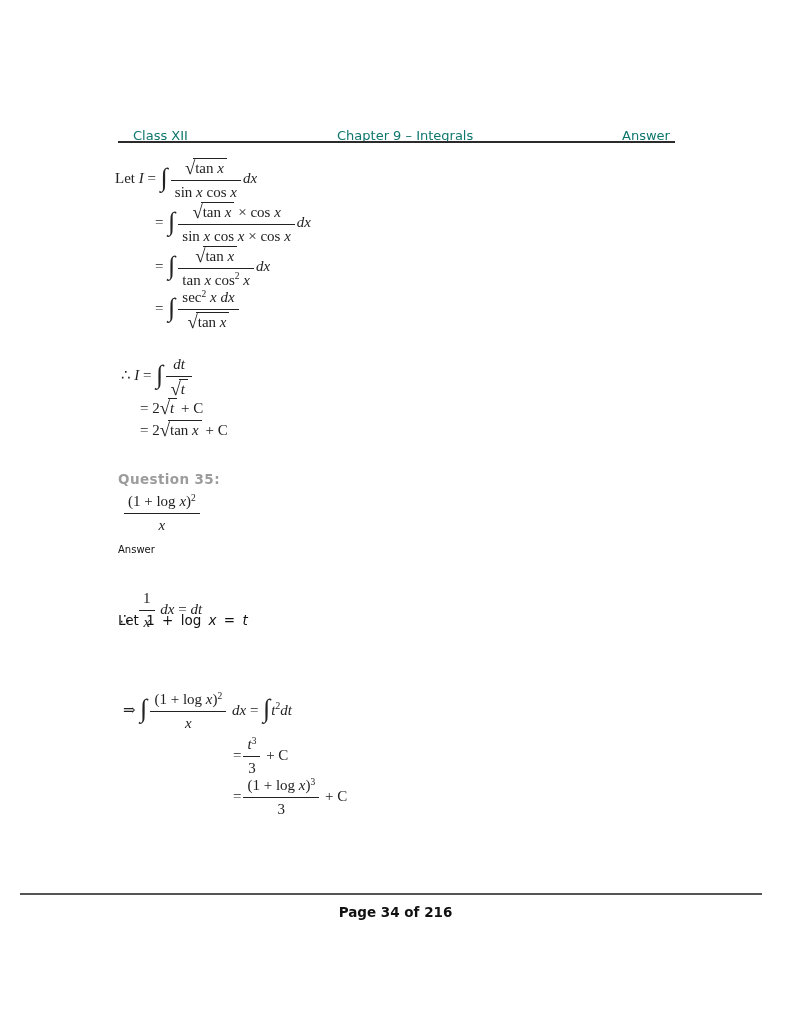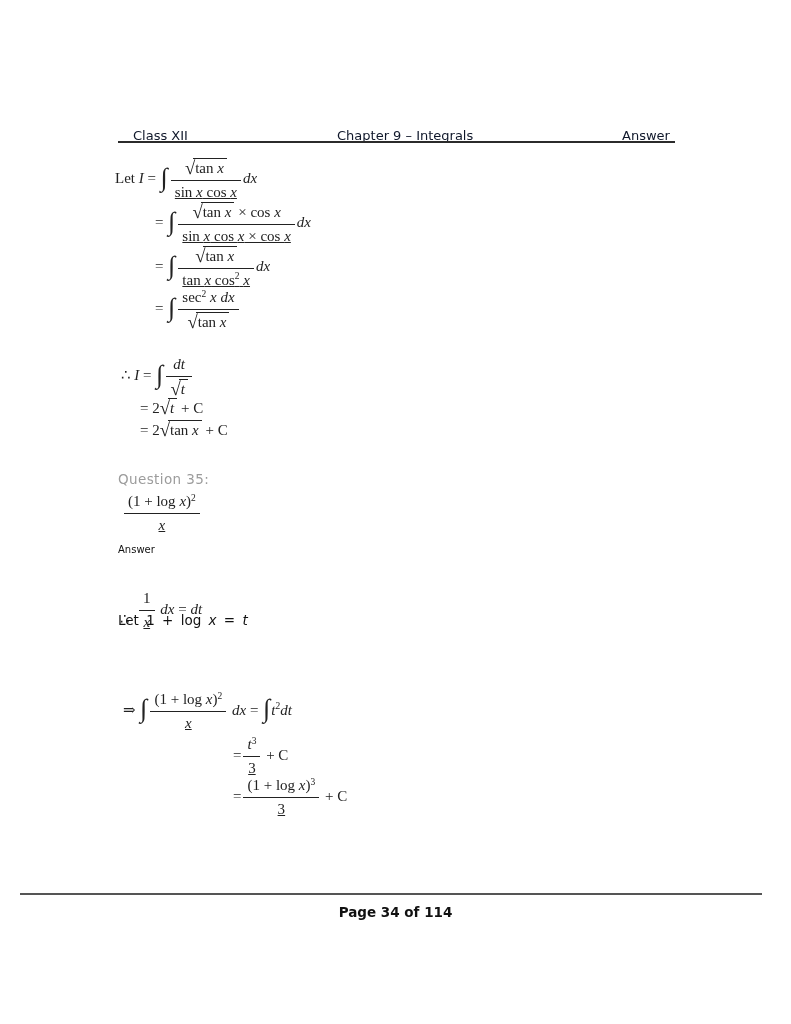--- a/index.html
+++ b/index.html
@@ -1,31 +1,31 @@
 <!DOCTYPE html>
 <html><head>
 <meta charset="utf-8">
 <style>
   html,body { margin:0; padding:0; background:#ffffff; }
   .page { position:relative; width:791px; height:1024px; background:#ffffff; overflow:hidden;
           font-family:"DejaVu Sans","Liberation Sans",sans-serif; color:#1d1d1d; }
   .abs { position:absolute; }
-  .sans { font-size:13px; color:#0f172a; }
+  .sans { font-size:13px; color:#0f766e; }
   .m { font-family:"Liberation Serif","DejaVu Serif",serif; font-size:15px; color:#222222;
        line-height:1.25; white-space:nowrap; }
   .hdr-rule { position:absolute; left:118px; top:141px; width:557px; height:2px; background:#2b2b2b; }
   .ftr-rule { position:absolute; left:20px; top:893px; width:742px; height:2px; background:#555555; }
-  .q-title { font-weight:normal; font-size:13.5px; color:#9c9c9c; letter-spacing:0.4px; }
+  .q-title { font-weight:bold; font-size:13.5px; color:#9c9c9c; letter-spacing:0.4px; }
   .answer-lbl { font-size:10px; color:#111111; }
   .ans-let { font-size:13.5px; color:#111111; word-spacing:3px;margin-top:46px; }
   .page-num { position:absolute; top:904px; left:0; width:100%; text-align:center;
               font-weight:bold; font-size:13.5px; color:#111111; }
   .frac { display:inline-block; vertical-align:middle; text-align:center; margin:0 2px; }
   .frac .num { display:block; padding:0 4px 2px; }
-  .frac .den { display:block; border-top:1px solid #222222; padding:2px 4px 0;text-decoration:underline; }
+  .frac .den { display:block; border-top:1px solid #222222; padding:2px 4px 0; }
   .int { display:inline-block; vertical-align:middle; font-size:26px; line-height:1;
          transform:translateY(-2px); margin:0 1px; font-family:"Liberation Serif","DejaVu Serif",serif; }
   .sqrt { display:inline-flex; align-items:baseline; }
   .sqsym { font-size:1.25em; line-height:1; margin-right:-2px; position:relative; top:1px; }
   .rad { border-top:1.3px solid #222222; padding:0 3px 0 2px; }
   .t-u { font-style:normal; }
   .t-i { font-style:italic; }
   .t-s { font-size:9.5px; position:relative; top:-5.5px; font-style:normal; }
   .tf-row { padding-left:17px; }
   .therefore { position:absolute; left:0; bottom:3px; }
@@ -112,15 +112,15 @@
 
   <div class="abs m" style="top:735px;left:233px">
     <span><span class="t-u">=</span></span><span class="frac"><span class="num"><span class="t-i">t</span><span class="t-s">3</span></span><span class="den"><span class="t-u">3</span></span></span><span><span class="t-u"> + C</span></span>
   </div>
 
   <div class="abs m" style="top:776px;left:233px">
     <span><span class="t-u">=</span></span><span class="frac"><span class="num"><span class="t-u">(1 + log </span><span class="t-i">x</span><span class="t-u">)</span><span class="t-s">3</span></span><span class="den"><span class="t-u">3</span></span></span><span><span class="t-u"> + C</span></span>
   </div>
 
   <div class="ftr-rule"></div>
-  <div class="page-num">Page 34 of 114</div>
+  <div class="page-num">Page 34 of 216</div>
 
 </div>
 
 </body></html>

